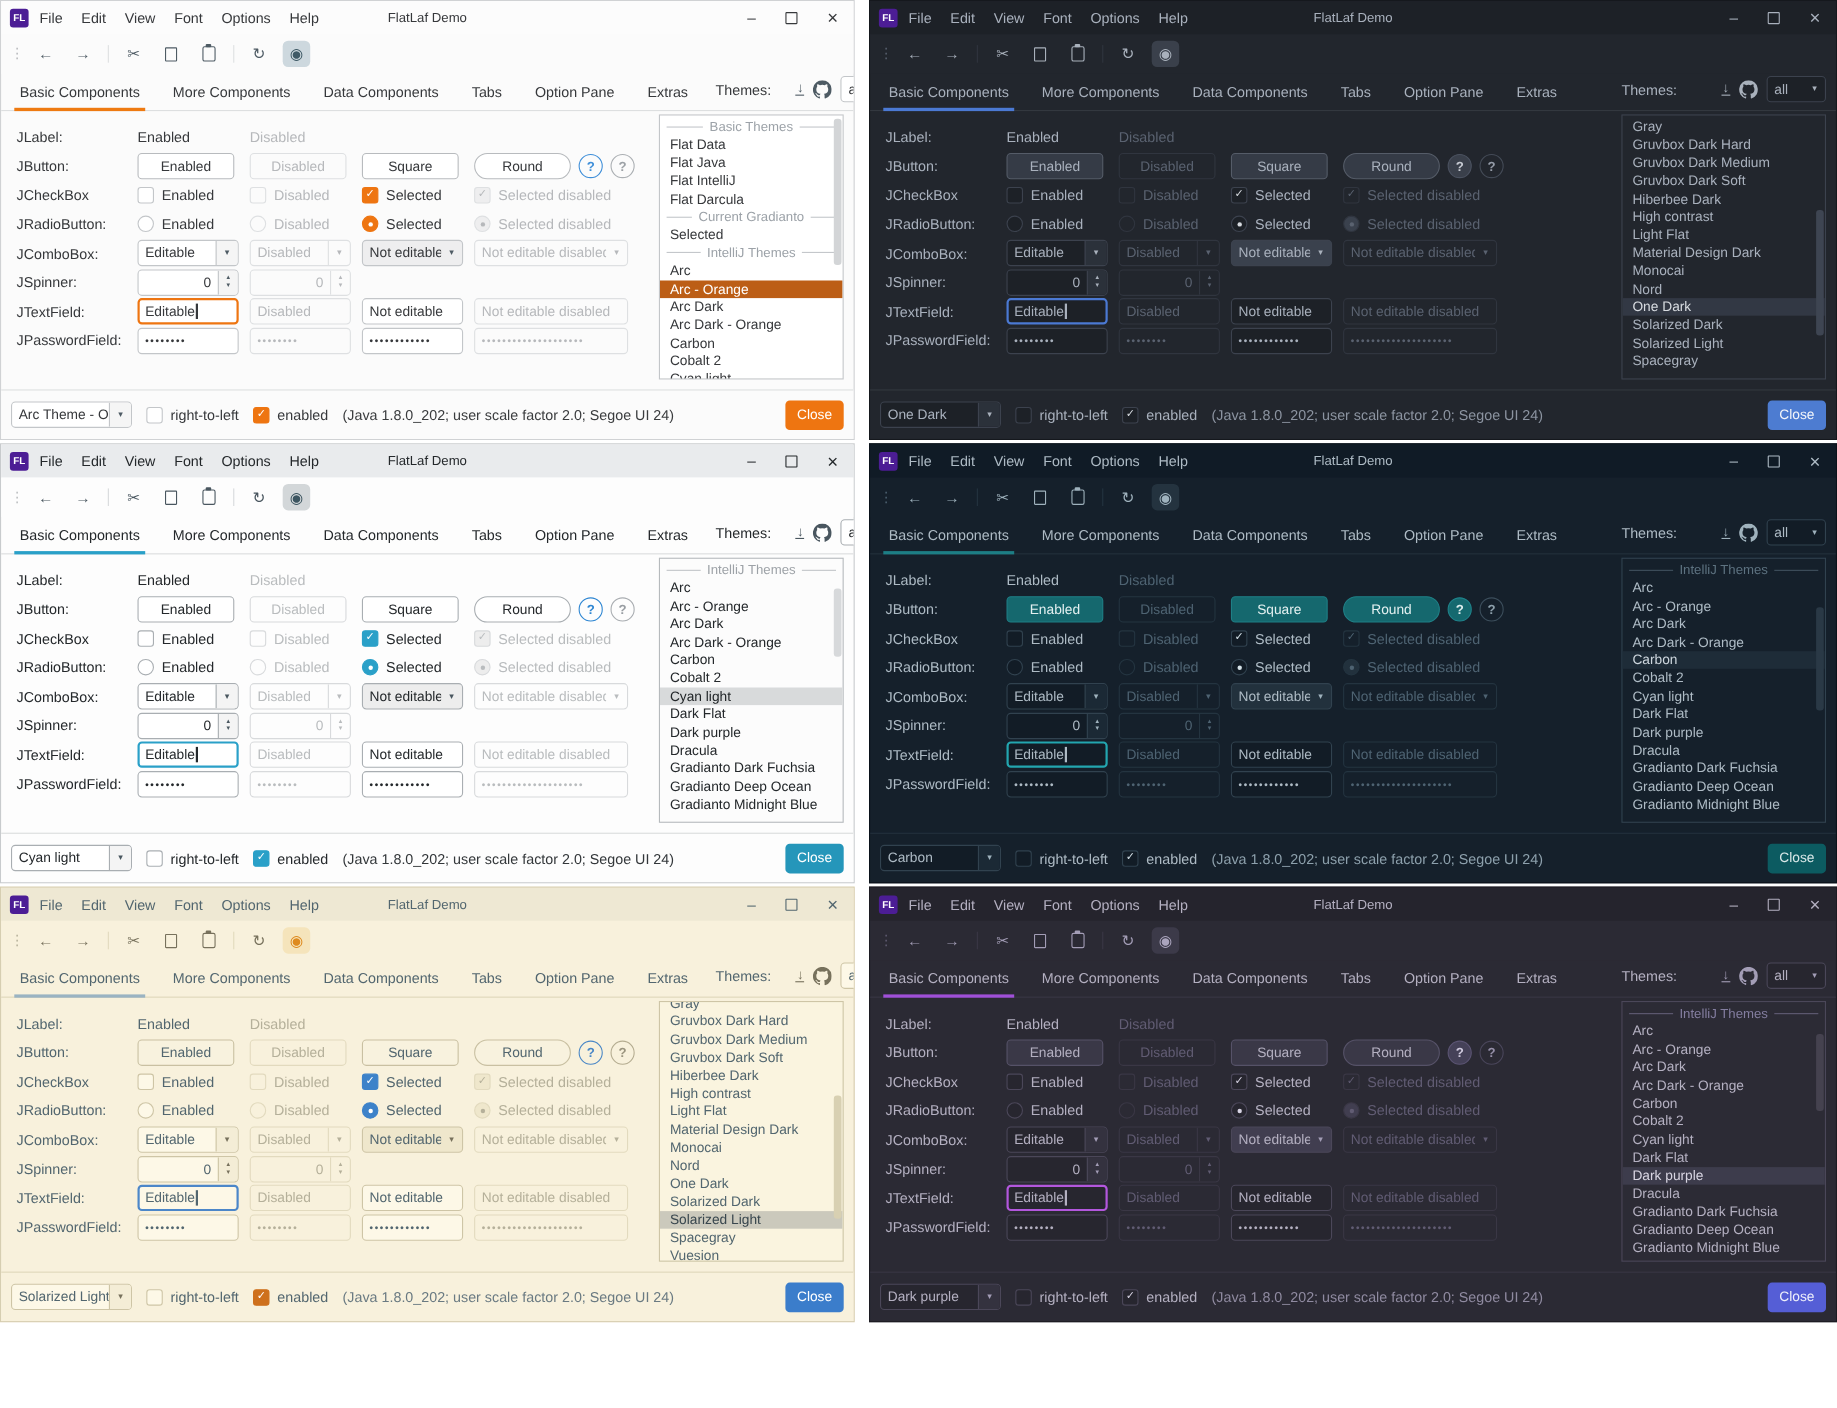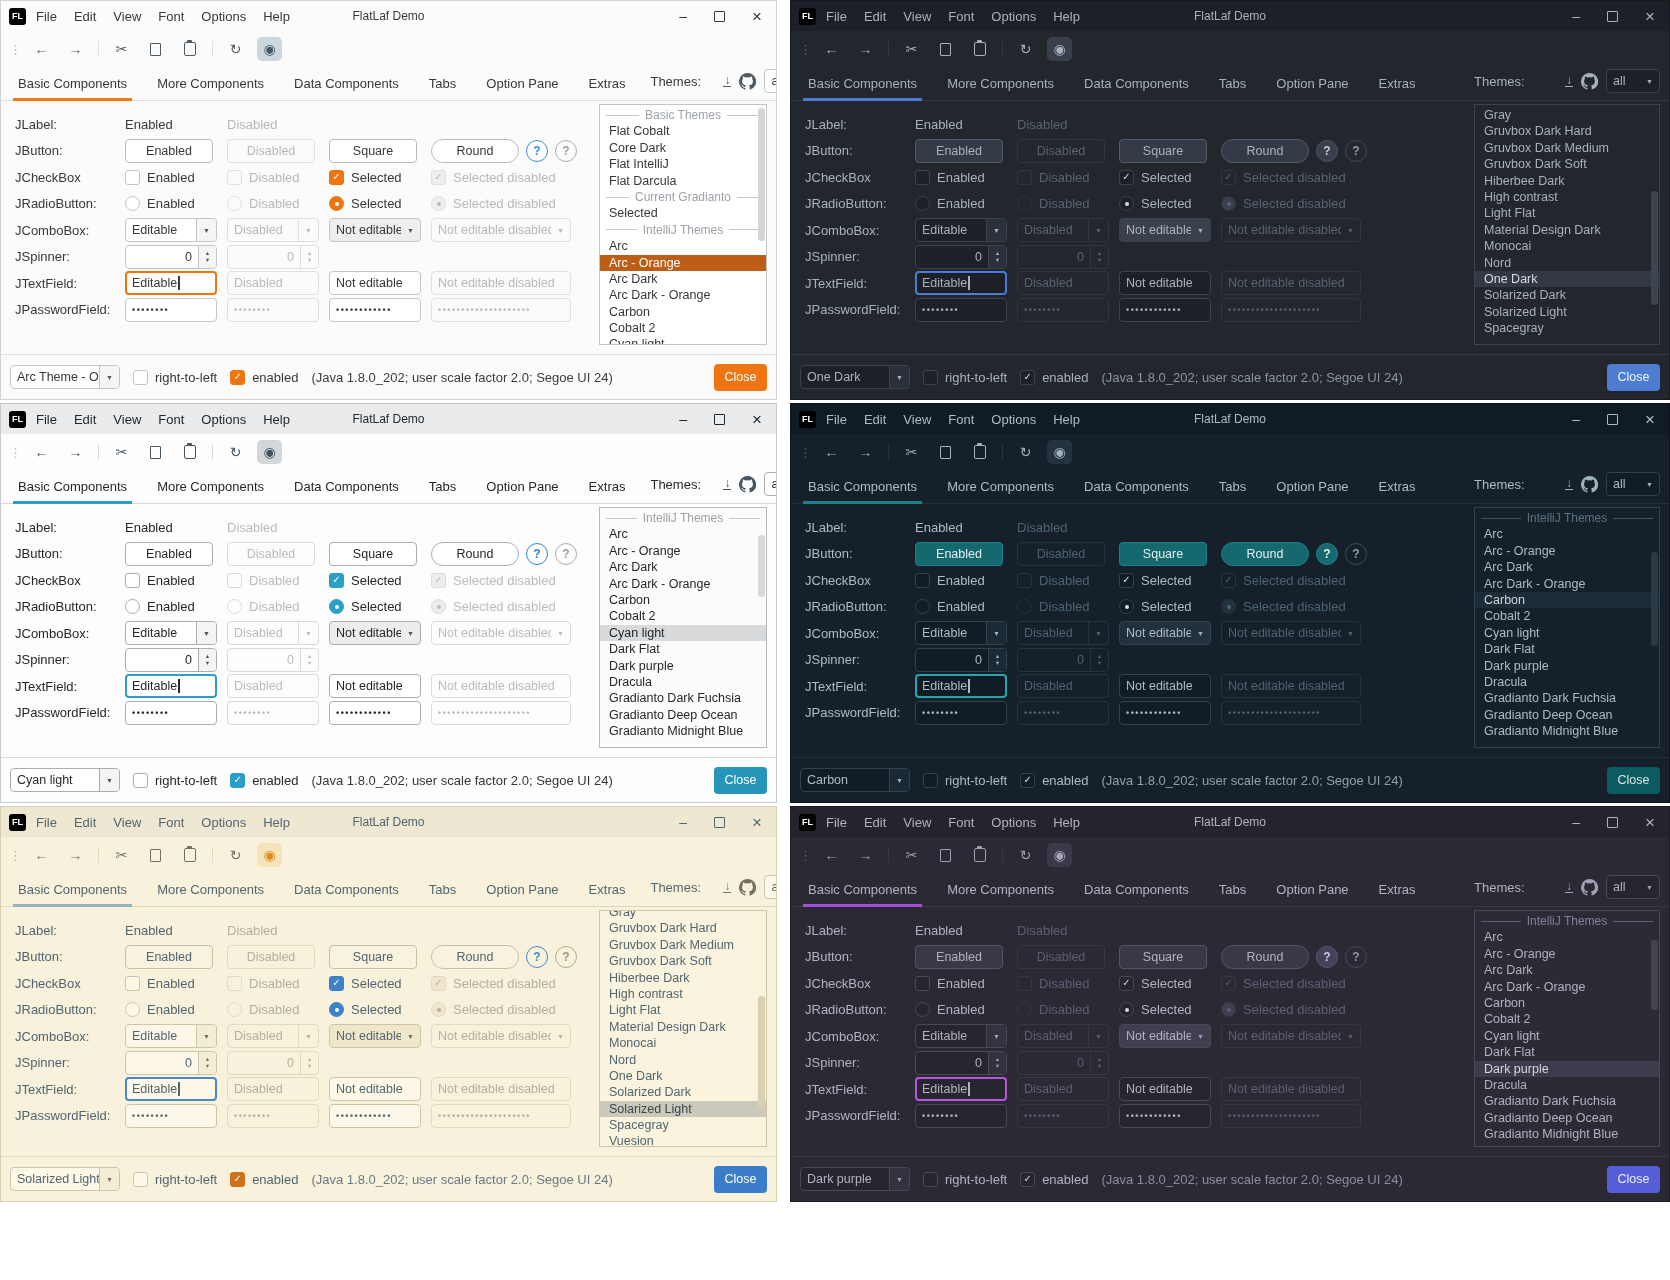--- a/index.html
+++ b/index.html
@@ -13,21 +13,21 @@
   
   .w1{--bg:#FBFBFB;--barBg:#FCFCFC;--fg:#36383B;--muted:#B6B8BB;--inputBg:#FFFFFF;--inputBorder:#C3C6C9;--borderDim:#DEE0E2;--btnBg:#FFFFFF;--btnBorder:#B8BBBE;--filledCombo:#EEEEEF;--listBg:#FFFFFF;--listBorder:#C3C6C9;--sepFg:#9CA2A8;--statusFg:#3A3C3E;--thumb:#D3D5D7;--tabline:#DDDFE0;--winBorder:#D0D2D4;--tbIcon:#4E5B64;--comboBtnBg:#F5F5F5;--help1Ring:#3F8FD9;--help1Fg:#3F8FD9;--help2Ring:#ABAFB3;--help2Fg:#9CA1A6;--dis-bg:#FBFBFB;--ckMark:#fff;}
   .w2{--bg:#22262D;--barBg:#1D2127;--fg:#A9B1BD;--muted:#5A6270;--inputBg:#1D2127;--inputBorder:#3C424E;--borderDim:#30353F;--btnBg:#353B46;--btnBorder:#555C68;--filledCombo:#3A414D;--listBg:#22262D;--listBorder:#3C424E;--sepFg:#6B7382;--statusFg:#8C94A1;--thumb:#3E4552;--tabline:#33383F;--winBorder:#15181D;--tbIcon:#A9B1BC;--comboBtnBg:#2B313A;--help1Ring:#4B5260;--help1Fg:#C7CBD3;--help1Bg:#3A404B;--help2Ring:#444B57;--help2Fg:#959CA8;--dis-bg:#22262D;--ckMark:#D7DBE0;}
   .w3{--bg:#FDFDFD;--barBg:#E9EBED;--fg:#24282B;--muted:#B9BCBE;--inputBg:#FFFFFF;--inputBorder:#A9AEB2;--borderDim:#D8DADC;--btnBg:#FFFFFF;--btnBorder:#A9AEB2;--filledCombo:#EDEDED;--listBg:#FCFCFC;--listBorder:#B6BABD;--sepFg:#9DA2A7;--statusFg:#33373A;--thumb:#D7D9DB;--tabline:#DADCDD;--winBorder:#C8CBCD;--tbIcon:#49565F;--comboBtnBg:#F4F4F4;--help1Ring:#2E86D2;--help1Fg:#2E86D2;--help2Ring:#A9ADB1;--help2Fg:#989DA2;--dis-bg:#FDFDFD;--ckMark:#fff;}
   .w4{--bg:#15202B;--barBg:#101B26;--fg:#AEBBC5;--muted:#4E6372;--inputBg:#121C26;--inputBorder:#31424F;--borderDim:#243440;--btnBg:#15686E;--btnBorder:#1F7F86;--btnFg:#E3F0F0;--filledCombo:#22313D;--listBg:#15202B;--listBorder:#31424F;--sepFg:#5D7280;--statusFg:#8DA0AC;--thumb:#2A3946;--tabline:#23313D;--winBorder:#0A121A;--tbIcon:#9FB2BD;--comboBtnBg:#1B2935;--help1Ring:#1F838B;--help1Fg:#DCEDED;--help1Bg:#15696F;--help2Ring:#3C4E5C;--help2Fg:#8DA0AC;--dis-bg:#15202B;--ckMark:#D5E2E8;}
   .w5{--bg:#F8F1DC;--barBg:#EEE8D3;--fg:#52666F;--muted:#B5B09A;--inputBg:#FDF8E7;--inputBorder:#CEC5A6;--borderDim:#E2DABE;--btnBg:#F8F2DE;--btnBorder:#C9C0A2;--filledCombo:#EFE7CC;--listBg:#FAF4DF;--listBorder:#CEC5A6;--sepFg:#A8A28A;--statusFg:#6A7A82;--thumb:#D8D0B2;--tabline:#DFD7BA;--winBorder:#D6CEB1;--tbIcon:#77715C;--comboBtnBg:#F4EDD6;--help1Ring:#4886C6;--help1Fg:#4886C6;--help2Ring:#B4AC90;--help2Fg:#9A947E;--dis-bg:#F8F1DC;--ckMark:#fff;}
   .w6{--bg:#2B2A34;--barBg:#25242D;--fg:#B4B0C1;--muted:#615C73;--inputBg:#27262F;--inputBorder:#4B4759;--borderDim:#3A3745;--btnBg:#3A3847;--btnBorder:#565268;--filledCombo:#413E50;--listBg:#2C2B35;--listBorder:#4B4759;--sepFg:#847EA0;--statusFg:#8F8AA0;--thumb:#45424F;--tabline:#3A3745;--winBorder:#1C1B22;--tbIcon:#A39DB6;--comboBtnBg:#34323F;--help1Ring:#5C5574;--help1Fg:#CFC9DD;--help1Bg:#454158;--help2Ring:#4A465B;--help2Fg:#958FA8;--dis-bg:#2B2A34;--ckMark:#D8D4E4;}
 
   
   .titlebar{position:relative;height:30px;flex:none;display:flex;align-items:center;background:var(--barBg);padding:0 8px;}
-  .logo{width:17px;height:17px;border-radius:3px;background:#000000;color:#fff;font-weight:bold;font-size:9px;display:grid;place-items:center;margin-right:10px;flex:none;}
+  .logo{width:17px;height:17px;border-radius:3px;background:#4c1d95;color:#fff;font-weight:bold;font-size:9px;display:grid;place-items:center;margin-right:10px;flex:none;}
   .menu{display:flex;gap:17px;z-index:2;}
   .mitem{font-size:13px;}
   .wtitle{position:absolute;left:0;right:0;text-align:center;pointer-events:none;font-size:12px;}
   .wctrls{margin-left:auto;display:flex;gap:27px;align-items:center;z-index:2;padding-right:6px;}
   .wc{display:grid;place-items:center;font-size:14px;line-height:1;}
   .wc.max{width:9px;height:9px;border:1.2px solid currentColor;border-radius:1px;}
   .wc.cls{font-size:17px;}
 
   
   .toolbar{height:36px;flex:none;display:flex;align-items:center;gap:9px;padding:0 8px;background:var(--bg);}
@@ -357,22 +357,22 @@
               </div>
             </span>
           </div>
         </div>
         <div class="themes-col">
           <div class="tlist">
             <ul>
               <li class="separator">
                 <span>Basic Themes</span>
               </li>
-              <li>Flat Cobalt</li>
-              <li>Core Dark</li>
+              <li>Flat Data</li>
+              <li>Flat Java</li>
               <li>Flat IntelliJ</li>
               <li>Flat Darcula</li>
               <li class="separator">
                 <span>Current Gradianto</span>
               </li>
               <li>Selected</li>
               <li class="separator">
                 <span>IntelliJ Themes</span>
               </li>
               <li>Arc</li>

